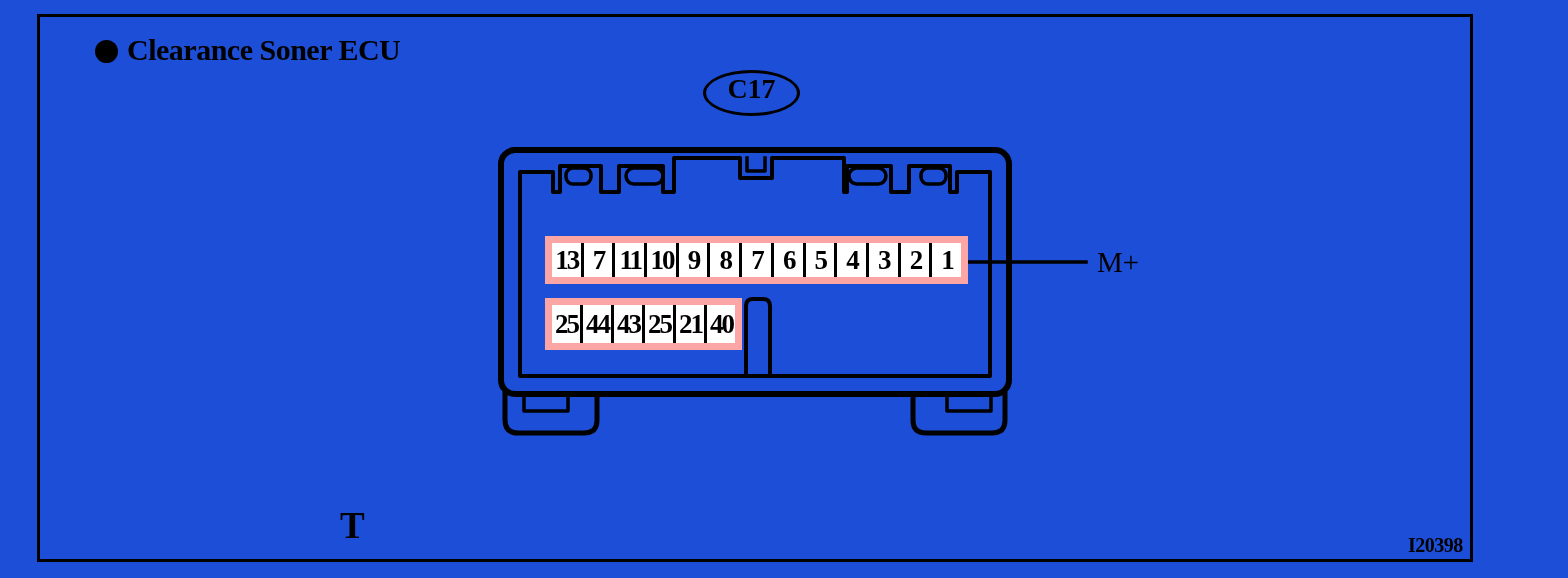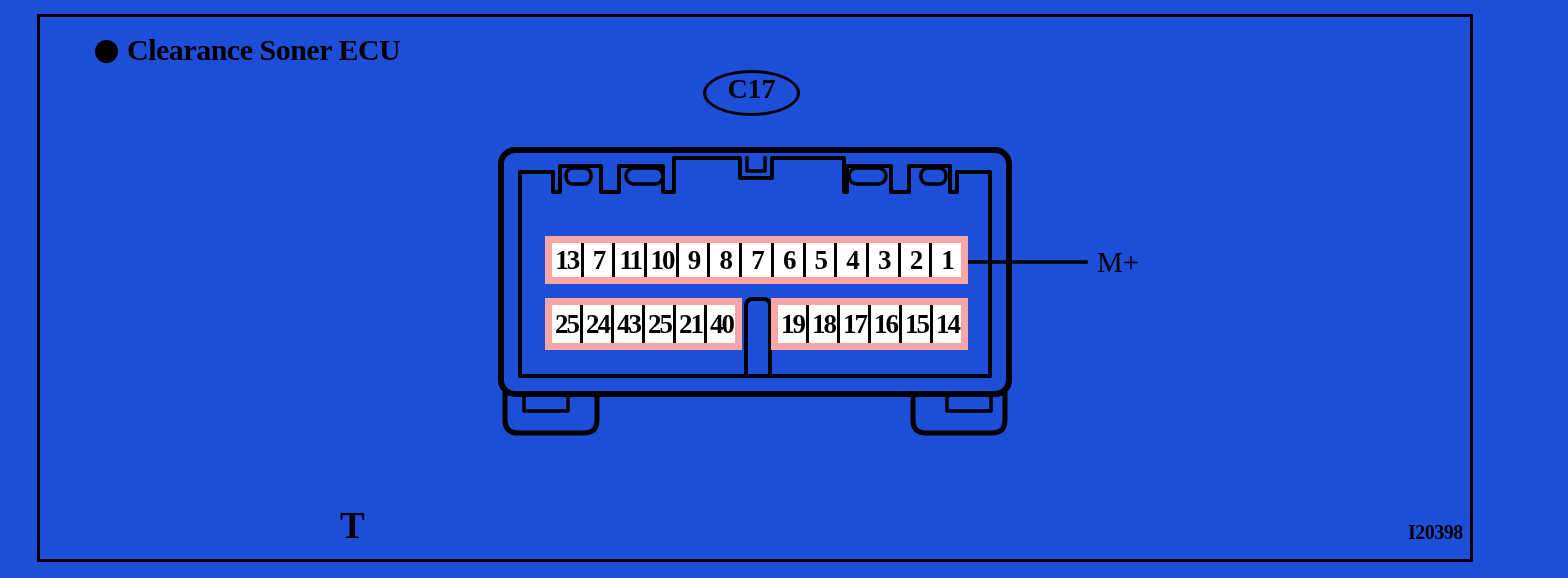--- a/index.html
+++ b/index.html
@@ -102,21 +102,21 @@
     position: absolute;
     left: 340px;
     top: 507px;
     font-size: 37px;
     line-height: 38px;
     font-weight: 600;
   }
   .figure-code {
     position: absolute;
     left: 1408px;
-    top: 521px;
+    top: 534px;
     font-size: 20px;
     line-height: 22px;
     font-weight: bold;
     letter-spacing: -0.5px;
   }
 </style>
 </head>
 <body>
 
 <div class="page">
@@ -175,34 +175,26 @@
       <div class="pin-cell">7</div>
       <div class="pin-cell">6</div>
       <div class="pin-cell">5</div>
       <div class="pin-cell">4</div>
       <div class="pin-cell">3</div>
       <div class="pin-cell">2</div>
       <div class="pin-cell">1</div>
     </div>
   <div class="pin-row pin-row-bl">
       <div class="pin-cell">25</div>
-      <div class="pin-cell">24</div>
+      <div class="pin-cell">44</div>
       <div class="pin-cell">43</div>
       <div class="pin-cell">25</div>
       <div class="pin-cell">21</div>
       <div class="pin-cell">40</div>
     </div>
-  <div class="pin-row pin-row-br">
-      <div class="pin-cell">19</div>
-      <div class="pin-cell">18</div>
-      <div class="pin-cell">17</div>
-      <div class="pin-cell">16</div>
-      <div class="pin-cell">15</div>
-      <div class="pin-cell">14</div>
-    </div>
 
   <div class="terminal-label">M+</div>
 
   <div class="footer-label">T</div>
 
   <div class="figure-code">I20398</div>
 
 </div>
 
 </body></html>

